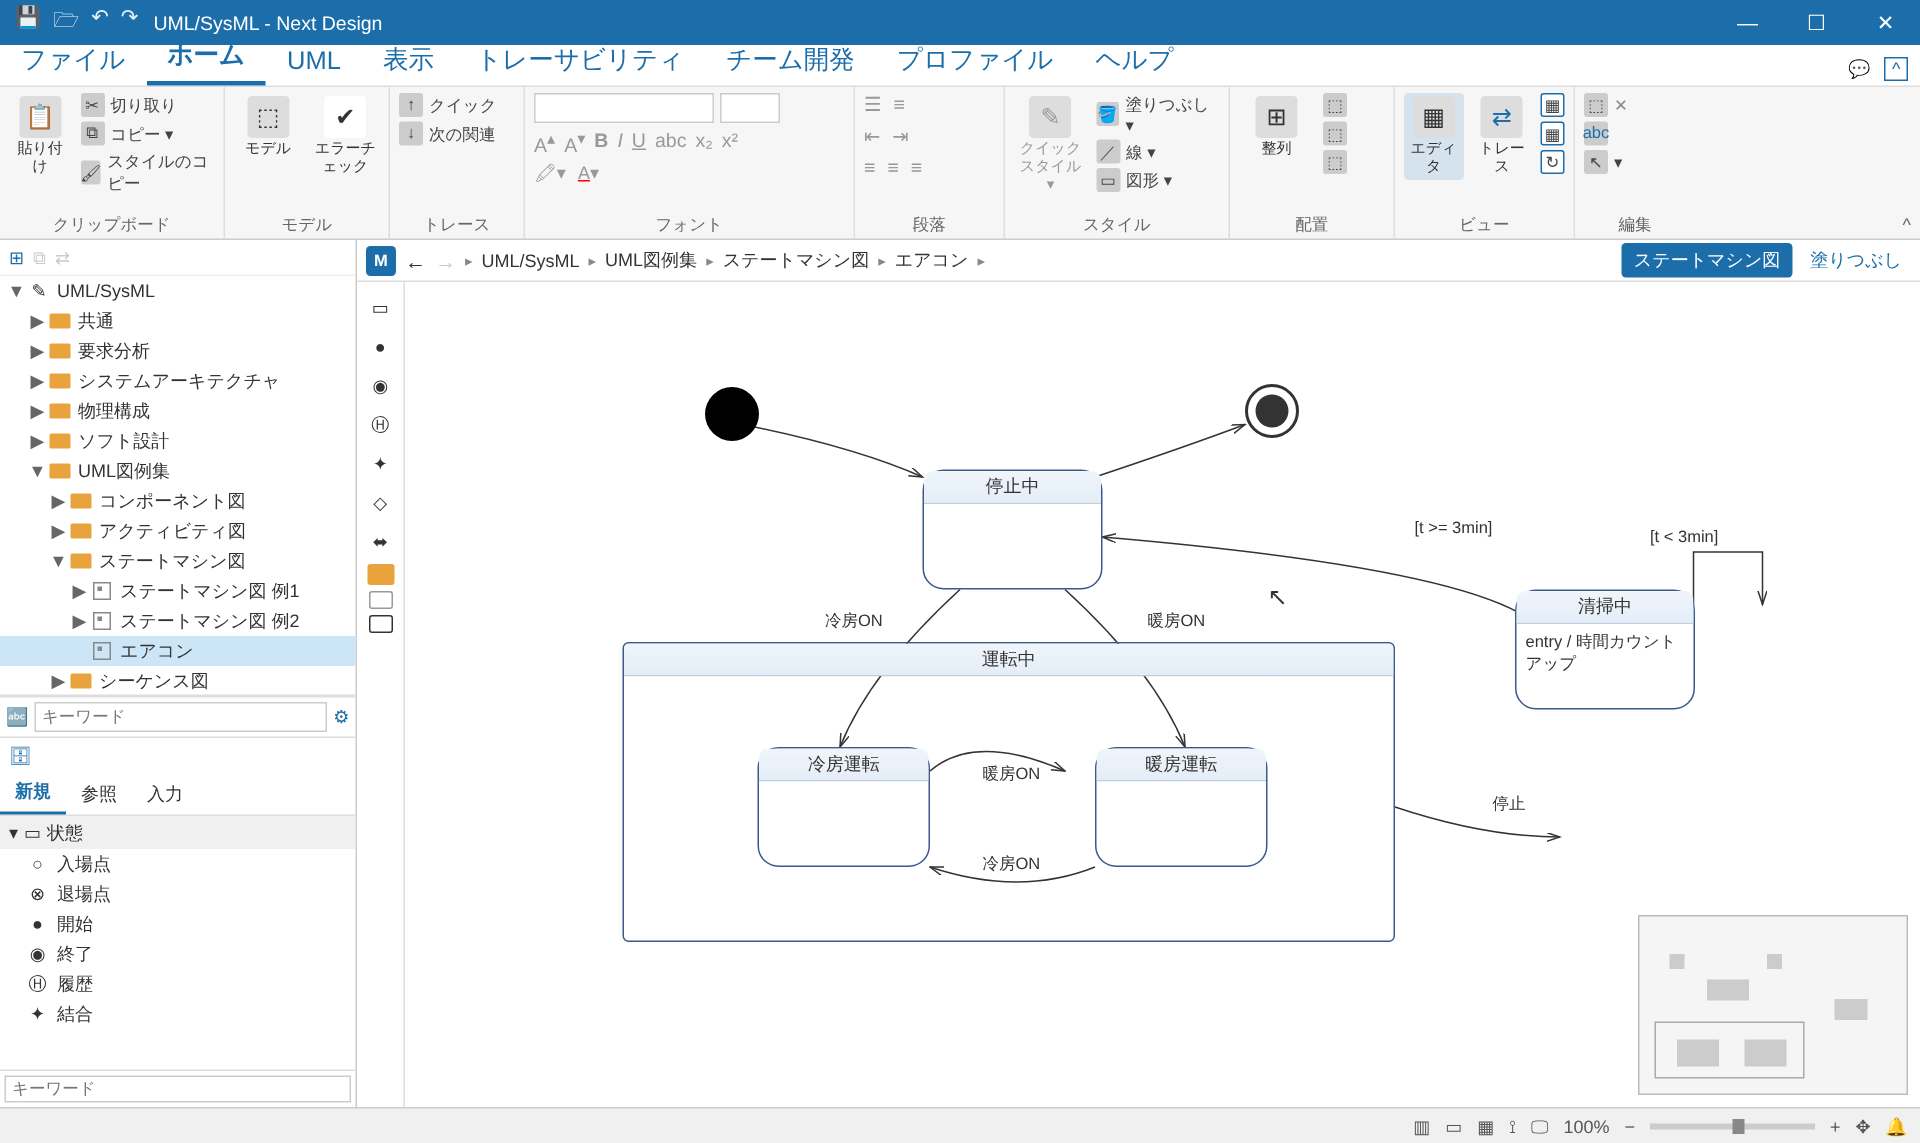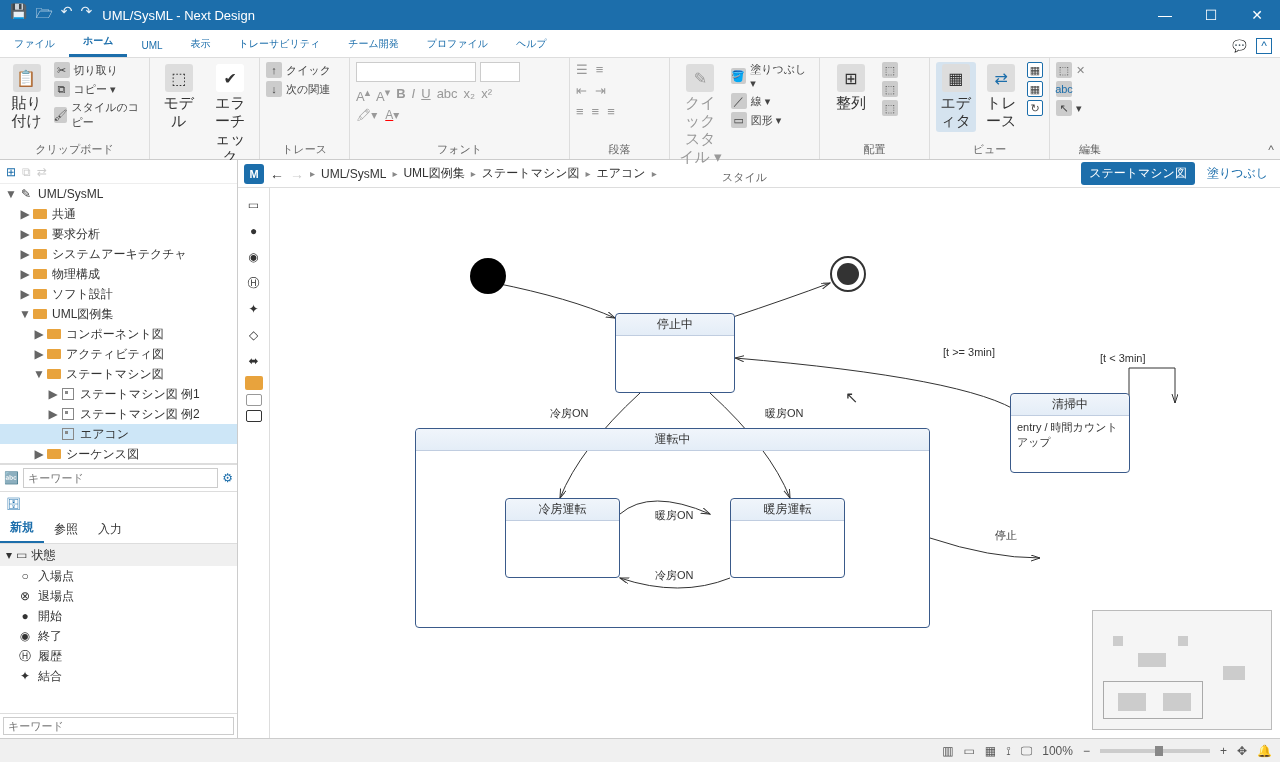--- a/index.html
+++ b/index.html
@@ -8,34 +8,34 @@
 
 .titlebar { height: 30px; background: #1c6eab; display: flex; align-items: center; color: #fff; }
 .titlebar .qat { display: flex; gap: 8px; padding: 0 10px; }
 .titlebar .qat span { font-size: 14px; opacity: .9; cursor: pointer; }
 .titlebar .title { flex: 1; font-size: 13px; }
 .titlebar .winctl { display: flex; }
 .titlebar .winctl span { width: 46px; text-align: center; font-size: 14px; cursor: pointer; }
 
 
 .menubar { height: 28px; background: #fff; display: flex; align-items: flex-end; border-bottom: 1px solid #ddd; }
-.menubar .tab { padding: 6px 14px; font-size: 10px; color: #1c6eab; cursor: pointer; }
+.menubar .tab { padding: 6px 14px; font-size: 17px; color: #1c6eab; cursor: pointer; }
 .menubar .tab.active { border-bottom: 3px solid #1c6eab; font-weight: bold; }
 .menubar .spacer { flex: 1; }
 .menubar .right { padding: 4px 8px; color: #1c6eab; }
 .menubar .right span { margin-left: 6px; cursor: pointer; }
 
 
 .ribbon { height: 102px; background: #f6f6f6; border-bottom: 1px solid #ccc; display: flex; }
 .ribbon .group { border-right: 1px solid #ddd; display: flex; flex-direction: column; padding: 4px 6px 2px; }
 .ribbon .group .body { flex: 1; display: flex; align-items: flex-start; gap: 6px; }
 .ribbon .group .label { text-align: center; font-size: 11px; color: #666; padding-top: 2px; }
 .bigbtn { display: flex; flex-direction: column; align-items: center; width: 50px; padding: 2px; cursor: pointer; }
 .bigbtn .ico { width: 28px; height: 28px; background: #ddd; border-radius: 3px; margin-bottom: 2px; display:flex;align-items:center;justify-content:center;font-size:16px;}
-.bigbtn .txt { font-size: 15px; text-align: center; line-height: 1.2; }
+.bigbtn .txt { font-size: 10px; text-align: center; line-height: 1.2; }
 .smallrows { display: flex; flex-direction: column; gap: 3px; }
 .smallrows .row { display: flex; align-items: center; gap: 4px; font-size: 11px; color: #444; cursor: pointer; }
 .smallrows .row .si { width: 16px; height: 16px; background: #ccc; border-radius: 2px; display:inline-flex;align-items:center;justify-content:center;font-size:11px;}
 
 
 .main { display: flex; height: calc(100% - 30px - 28px - 102px - 24px); }
 
 
 .leftpanel { width: 238px; border-right: 1px solid #ccc; display:flex; flex-direction:column; background:#fff; }
 .lp-tools { height:24px; border-bottom:1px solid #eee; display:flex; align-items:center; gap:6px; padding:0 6px; color:#1c6eab;}
@@ -74,21 +74,21 @@
 .breadcrumb .sep{color:#888;font-size:10px;}
 .breadcrumb .spacer{flex:1;}
 .breadcrumb .viewbtn{background:#1c6eab;color:#fff;padding:3px 8px;border-radius:3px;font-size:12px;cursor:pointer;}
 .breadcrumb .viewlink{color:#1c6eab;font-size:12px;cursor:pointer;margin:0 6px;}
 
 .editor-body{flex:1;display:flex;overflow:hidden;}
 .toolbox{width:32px;border-right:1px solid #ddd;display:flex;flex-direction:column;align-items:center;padding-top:6px;gap:4px;}
 .toolbox .tb{width:22px;height:22px;display:flex;align-items:center;justify-content:center;cursor:pointer;border-radius:2px;}
 .diagram{flex:1;position:relative;background:#fff;overflow:hidden;}
 
-.state-box{position:absolute;border:1px solid #3a5a8a;border-radius:4px;background:#fff;}
+.state-box{position:absolute;border:1px solid #3a5a8a;border-radius:14px;background:#fff;}
 .state-box .hdr{background:linear-gradient(#f0f5fb,#e4edf7);border-bottom:1px solid #c0cde0;border-radius:6px 6px 0 0;text-align:center;font-size:12px;padding:2px 0;}
 .state-box .bdy{font-size:11px;padding:4px 6px;}
 .composite{position:absolute;border:1px solid #3a5a8a;border-radius:4px;}
 .composite .chdr{background:linear-gradient(#f0f5fb,#e4edf7);border-bottom:1px solid #c0cde0;text-align:center;font-size:12px;padding:2px 0;border-radius:4px 4px 0 0;}
 .initial{position:absolute;width:36px;height:36px;background:#000;border-radius:50%;}
 .final{position:absolute;width:36px;height:36px;border:2px solid #333;border-radius:50%;display:flex;align-items:center;justify-content:center;}
 .final::after{content:"";width:22px;height:22px;background:#333;border-radius:50%;}
 .lbl{position:absolute;font-size:11px;color:#333;}
 .cursor{position:absolute;font-size:16px;}
 

